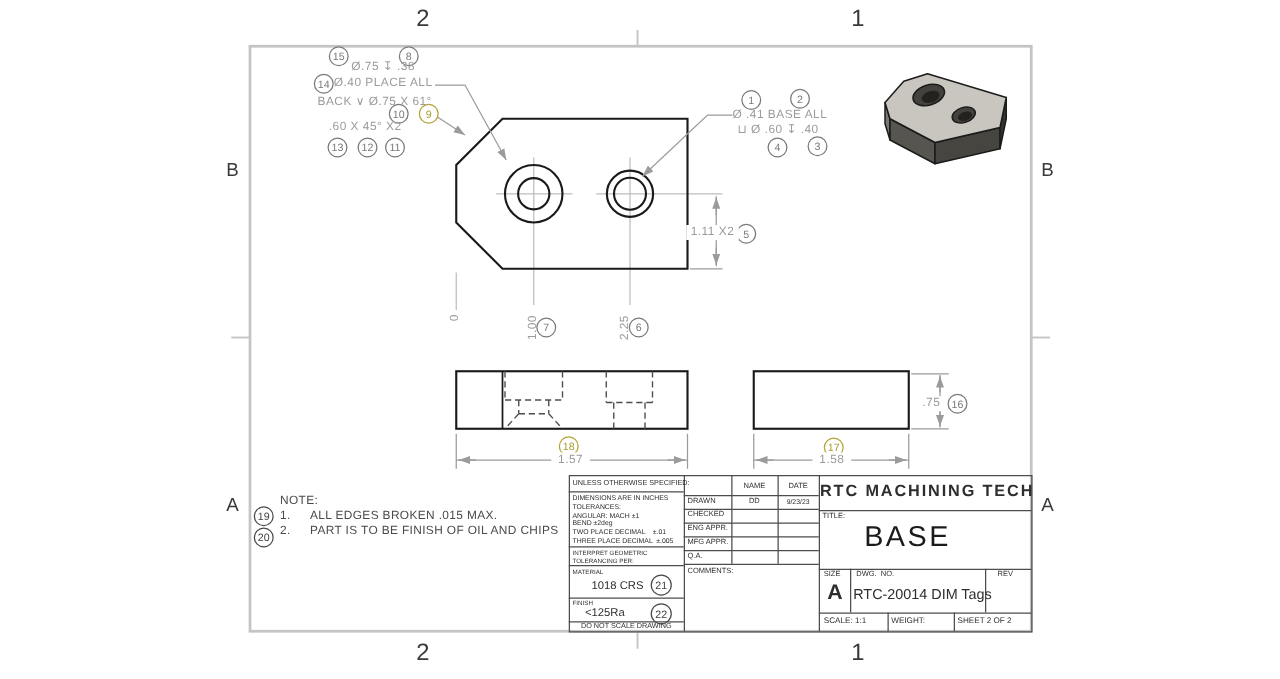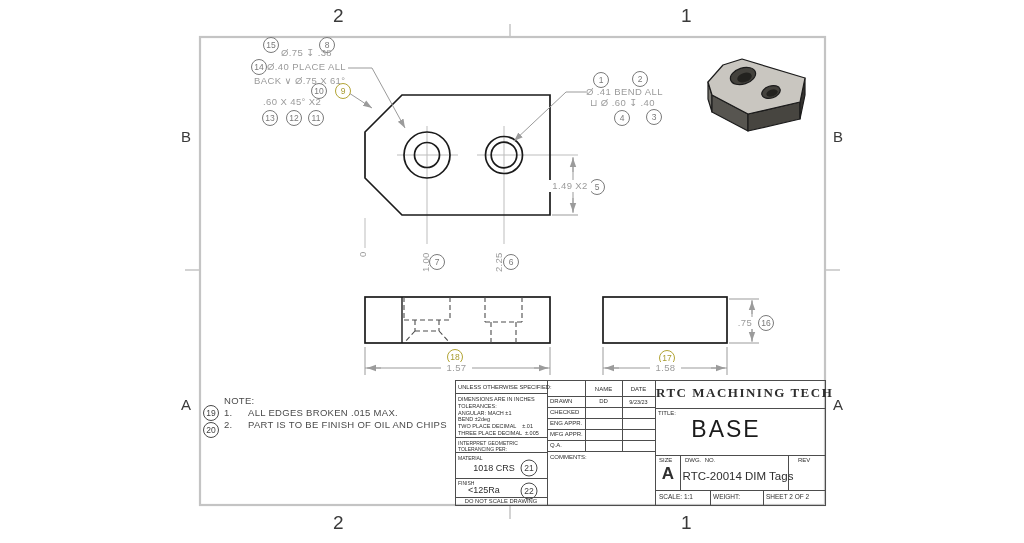--- a/index.html
+++ b/index.html
@@ -236,24 +236,24 @@
     <g class="bl d">
         <circle cx="529" cy="491" r="8"></circle>
         <text x="529" y="494">22</text>
       </g>
   </svg>
 
   <div class="ann-html" style="left:281px;top:47px">Ø.75 ↧ .38</div>
   <div class="ann-html" style="left:267px;top:61px">Ø.40 PLACE ALL</div>
   <div class="ann-html" style="left:254px;top:75px">BACK ∨ Ø.75 X 61°</div>
   <div class="ann-html" style="left:263px;top:96px">.60 X 45° X2</div>
-  <div class="ann-html" style="left:586px;top:86px">Ø .41 BEND ALL</div>
+  <div class="ann-html" style="left:586px;top:86px">Ø .41 BASE ALL</div>
   <div class="ann-html" style="left:590px;top:97px">⊔ Ø .60 ↧ .40</div>
 
-  <div class="dimtxt" style="left:549px;top:180px;width:42px">1.49 X2</div>
+  <div class="dimtxt" style="left:549px;top:180px;width:42px">1.11 X2</div>
   <div class="dimtxt" style="left:441px;top:362px;width:31px">1.57</div>
   <div class="dimtxt" style="left:650px;top:362px;width:31px">1.58</div>
   <div class="dimtxt" style="left:735px;top:317px;width:20px">.75</div>
 
   <div class="note" style="left:224px;top:395px">NOTE:</div>
   <div class="note" style="left:224px;top:407px">1.</div>
   <div class="note" style="left:248px;top:407px">ALL EDGES BROKEN .015 MAX.</div>
   <div class="note" style="left:224px;top:419px">2.</div>
   <div class="note" style="left:248px;top:419px">PART IS TO BE FINISH OF OIL AND CHIPS</div>
 
@@ -302,21 +302,21 @@
   <div class="tbx t6" style="left:622px;top:386px;width:33px;text-align:center">DATE</div>
   <div class="tbx t6" style="left:550px;top:398px">DRAWN</div>
   <div class="tbx t6" style="left:585px;top:398px;width:37px;text-align:center">DD</div>
   <div class="tbx" style="left:622px;top:399px;width:33px;text-align:center;font-size:5.5px">9/23/23</div>
   <div class="tbx t6" style="left:550px;top:409px">CHECKED</div>
   <div class="tbx t6" style="left:550px;top:420px">ENG APPR.</div>
   <div class="tbx t6" style="left:550px;top:431px">MFG APPR.</div>
   <div class="tbx t6" style="left:550px;top:442px">Q.A.</div>
   <div class="tbx t6" style="left:550px;top:454px">COMMENTS:</div>
 
-  <div class="tbx" style="left:656px;top:385px;width:168px;text-align:center;font-family:Liberation Serif, serif;font-size:13px;font-weight:700;letter-spacing:1.5px">RTC MACHINING TECH</div>
+  <div class="tbx" style="left:656px;top:385px;width:168px;text-align:center;font-family:Liberation Sans, sans-serif;font-size:13px;font-weight:700;letter-spacing:1.5px">RTC MACHINING TECH</div>
   <div class="tbx t6" style="left:658px;top:410px">TITLE:</div>
   <div class="tbx" style="left:655px;top:416px;width:142px;text-align:center;font-size:23px;letter-spacing:2px;color:#1b1b1b">BASE</div>
   <div class="tbx t6" style="left:659px;top:457px">SIZE</div>
   <div class="tbx" style="left:659px;top:464px;width:18px;text-align:center;font-size:17px;font-weight:700">A</div>
   <div class="tbx t6" style="left:685px;top:457px">DWG.  NO.</div>
   <div class="tbx" style="left:682px;top:470px;width:112px;text-align:center;font-size:11.5px">RTC-20014 DIM Tags</div>
   <div class="tbx t6" style="left:798px;top:457px">REV</div>
   <div class="tbx t65" style="left:659px;top:493px">SCALE: 1:1</div>
   <div class="tbx t65" style="left:713px;top:493px">WEIGHT:</div>
   <div class="tbx t65" style="left:766px;top:493px">SHEET 2 OF 2</div>

